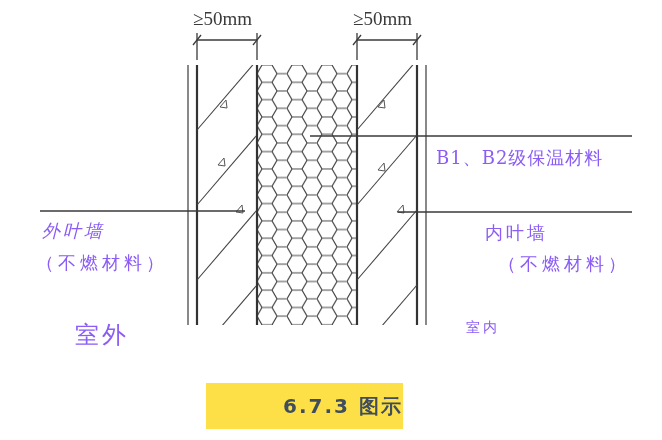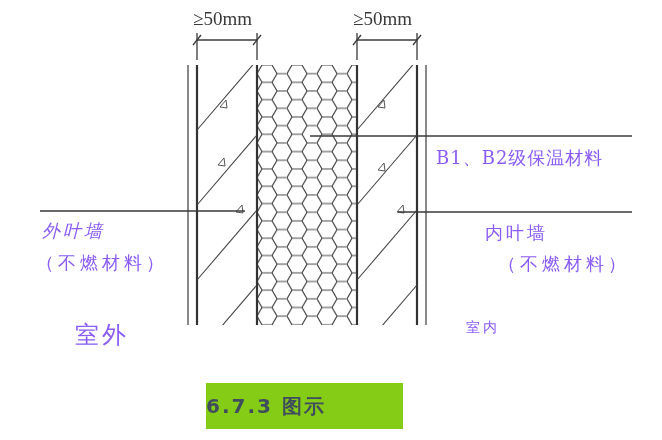--- a/index.html
+++ b/index.html
@@ -2,21 +2,21 @@
 <html><head>
 <meta charset="utf-8">
 <style>
   html, body { margin: 0; padding: 0; background: #ffffff; }
   body { width: 662px; height: 440px; position: relative; overflow: hidden;
          font-family: "DejaVu Sans", sans-serif; color: #333; }
   .lbl { position: absolute; font-size: 18px; color: #8b5cf6; white-space: nowrap; letter-spacing: 3px; margin-top: 36px; }
   .lbl-serif { font-family: "DejaVu Serif", serif; }
   .dim { position: absolute; font-family: "Liberation Serif", serif; font-size: 19px; color: #3a3a3a; white-space: nowrap; }
   .caption { position: absolute; left: 206px; top: 383px; width: 197px; height: 46px;
-             background: #84cc16; display: flex; align-items: center; justify-content: flex-start; }
+             background: #fde047; display: flex; align-items: center; justify-content: flex-end; }
   .caption span { font-family: "DejaVu Sans", sans-serif; font-weight: bold; font-size: 20px; color: #3f4d5c; letter-spacing: 2px; }
   svg { position: absolute; left: 0; top: 0; }
 </style>
 </head>
 <body>
 
 <svg width="662" height="440" viewBox="0 0 662 440" xmlns="http://www.w3.org/2000/svg">
   <defs>
     <clipPath id="outerClip">
         <rect x="197" y="65" width="60" height="260"></rect>

